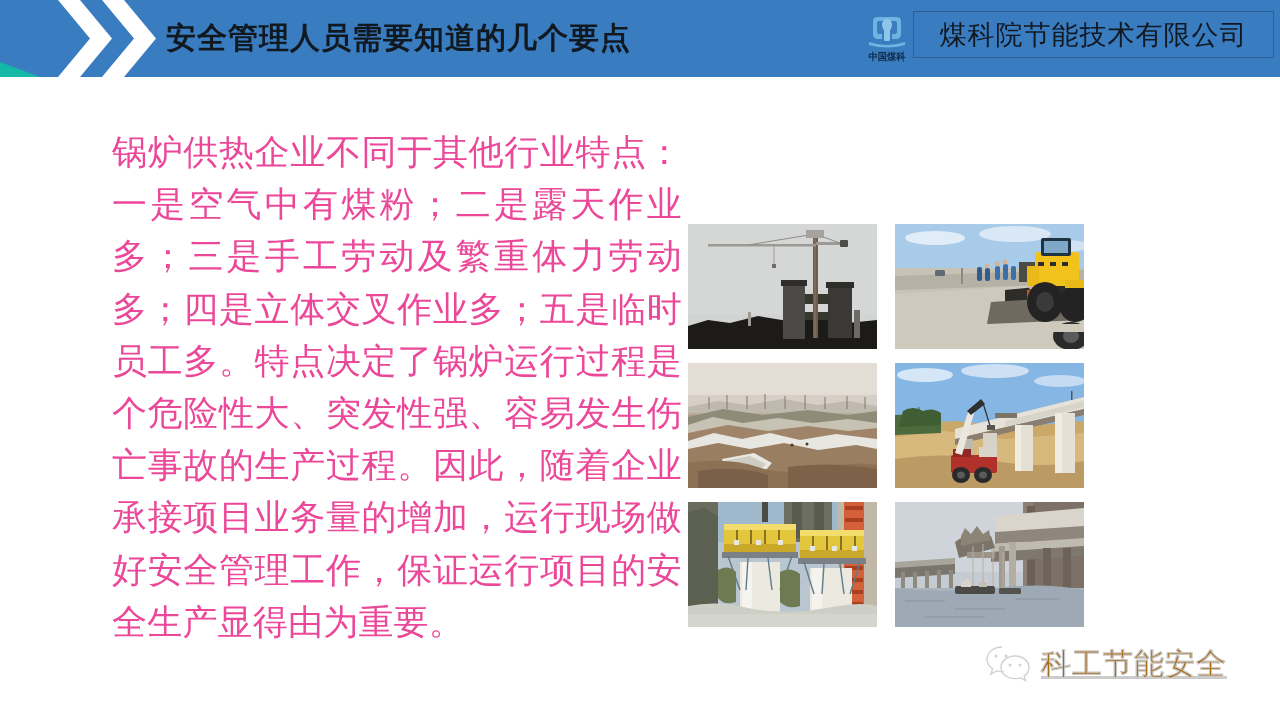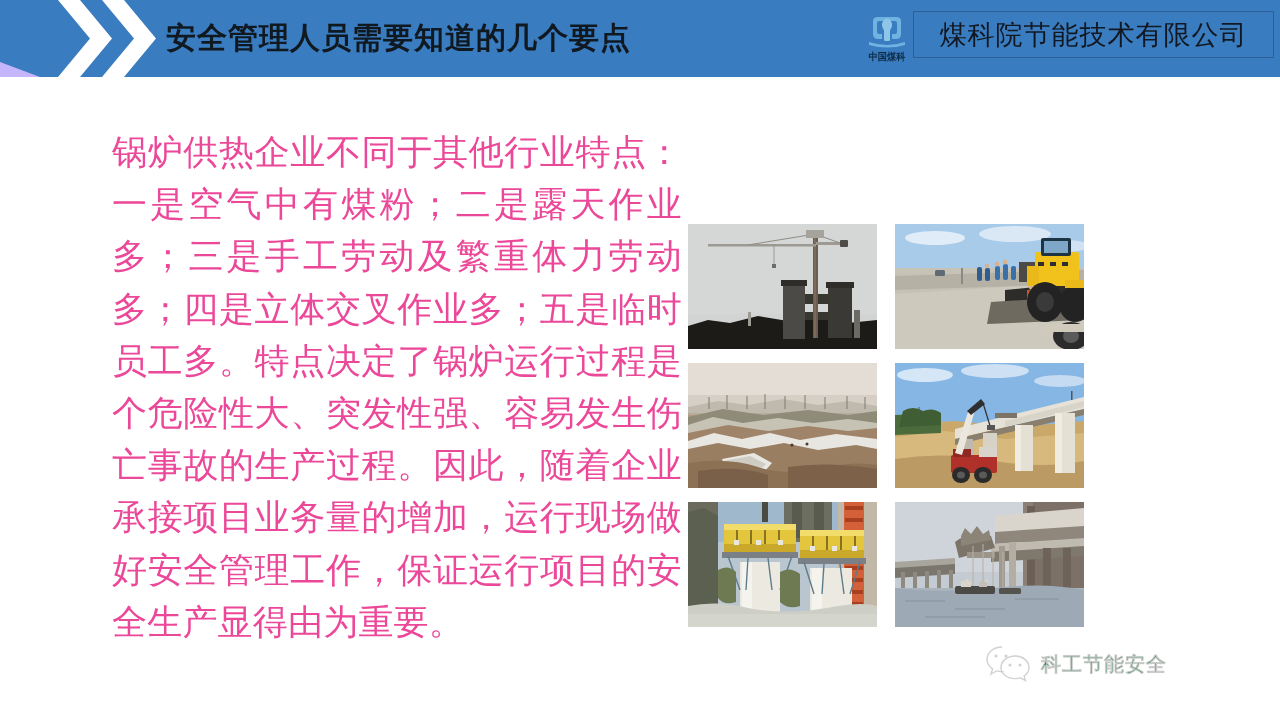--- a/index.html
+++ b/index.html
@@ -16,21 +16,21 @@
     position: relative;
   }
 
   
   .header {
     position: absolute;
     left: 0;
     top: 0;
     width: 1280px;
     height: 77px;
-    background: #c4b5fd;
+    background: #14b8a6;
     overflow: hidden;
   }
   .header-clip {
     position: absolute;
     left: 0; top: 0;
     width: 1280px; height: 77px;
     background: #3a7cc0;
     clip-path: polygon(0 0, 1280px 0, 1280px 77px, 40px 77px, 0 62px);
   }
   .chevrons {
@@ -146,26 +146,27 @@
     top: 638px;
     width: 260px;
     height: 52px;
     display: flex;
     align-items: center;
     gap: 10px;
     opacity: 0.95;
   }
   .wm-icon { width: 46px; height: 40px; flex: none; }
   .wm-text {
-    font-size: 20px;
-    color: #15803d;
+    font-size: 30px;
+    color: #a16207;
     letter-spacing: 1px;
     white-space: nowrap;
     -webkit-text-stroke: 1px #c9c9c9;
     text-shadow: 0 0 1px #b9b9b9;
+    text-decoration: underline;
   }
 </style>
 </head>
 <body>
 
 <div class="header">
   <div class="header-clip"></div>
 
   <div class="chevrons">
     <div class="chev" style="left:0px;">

